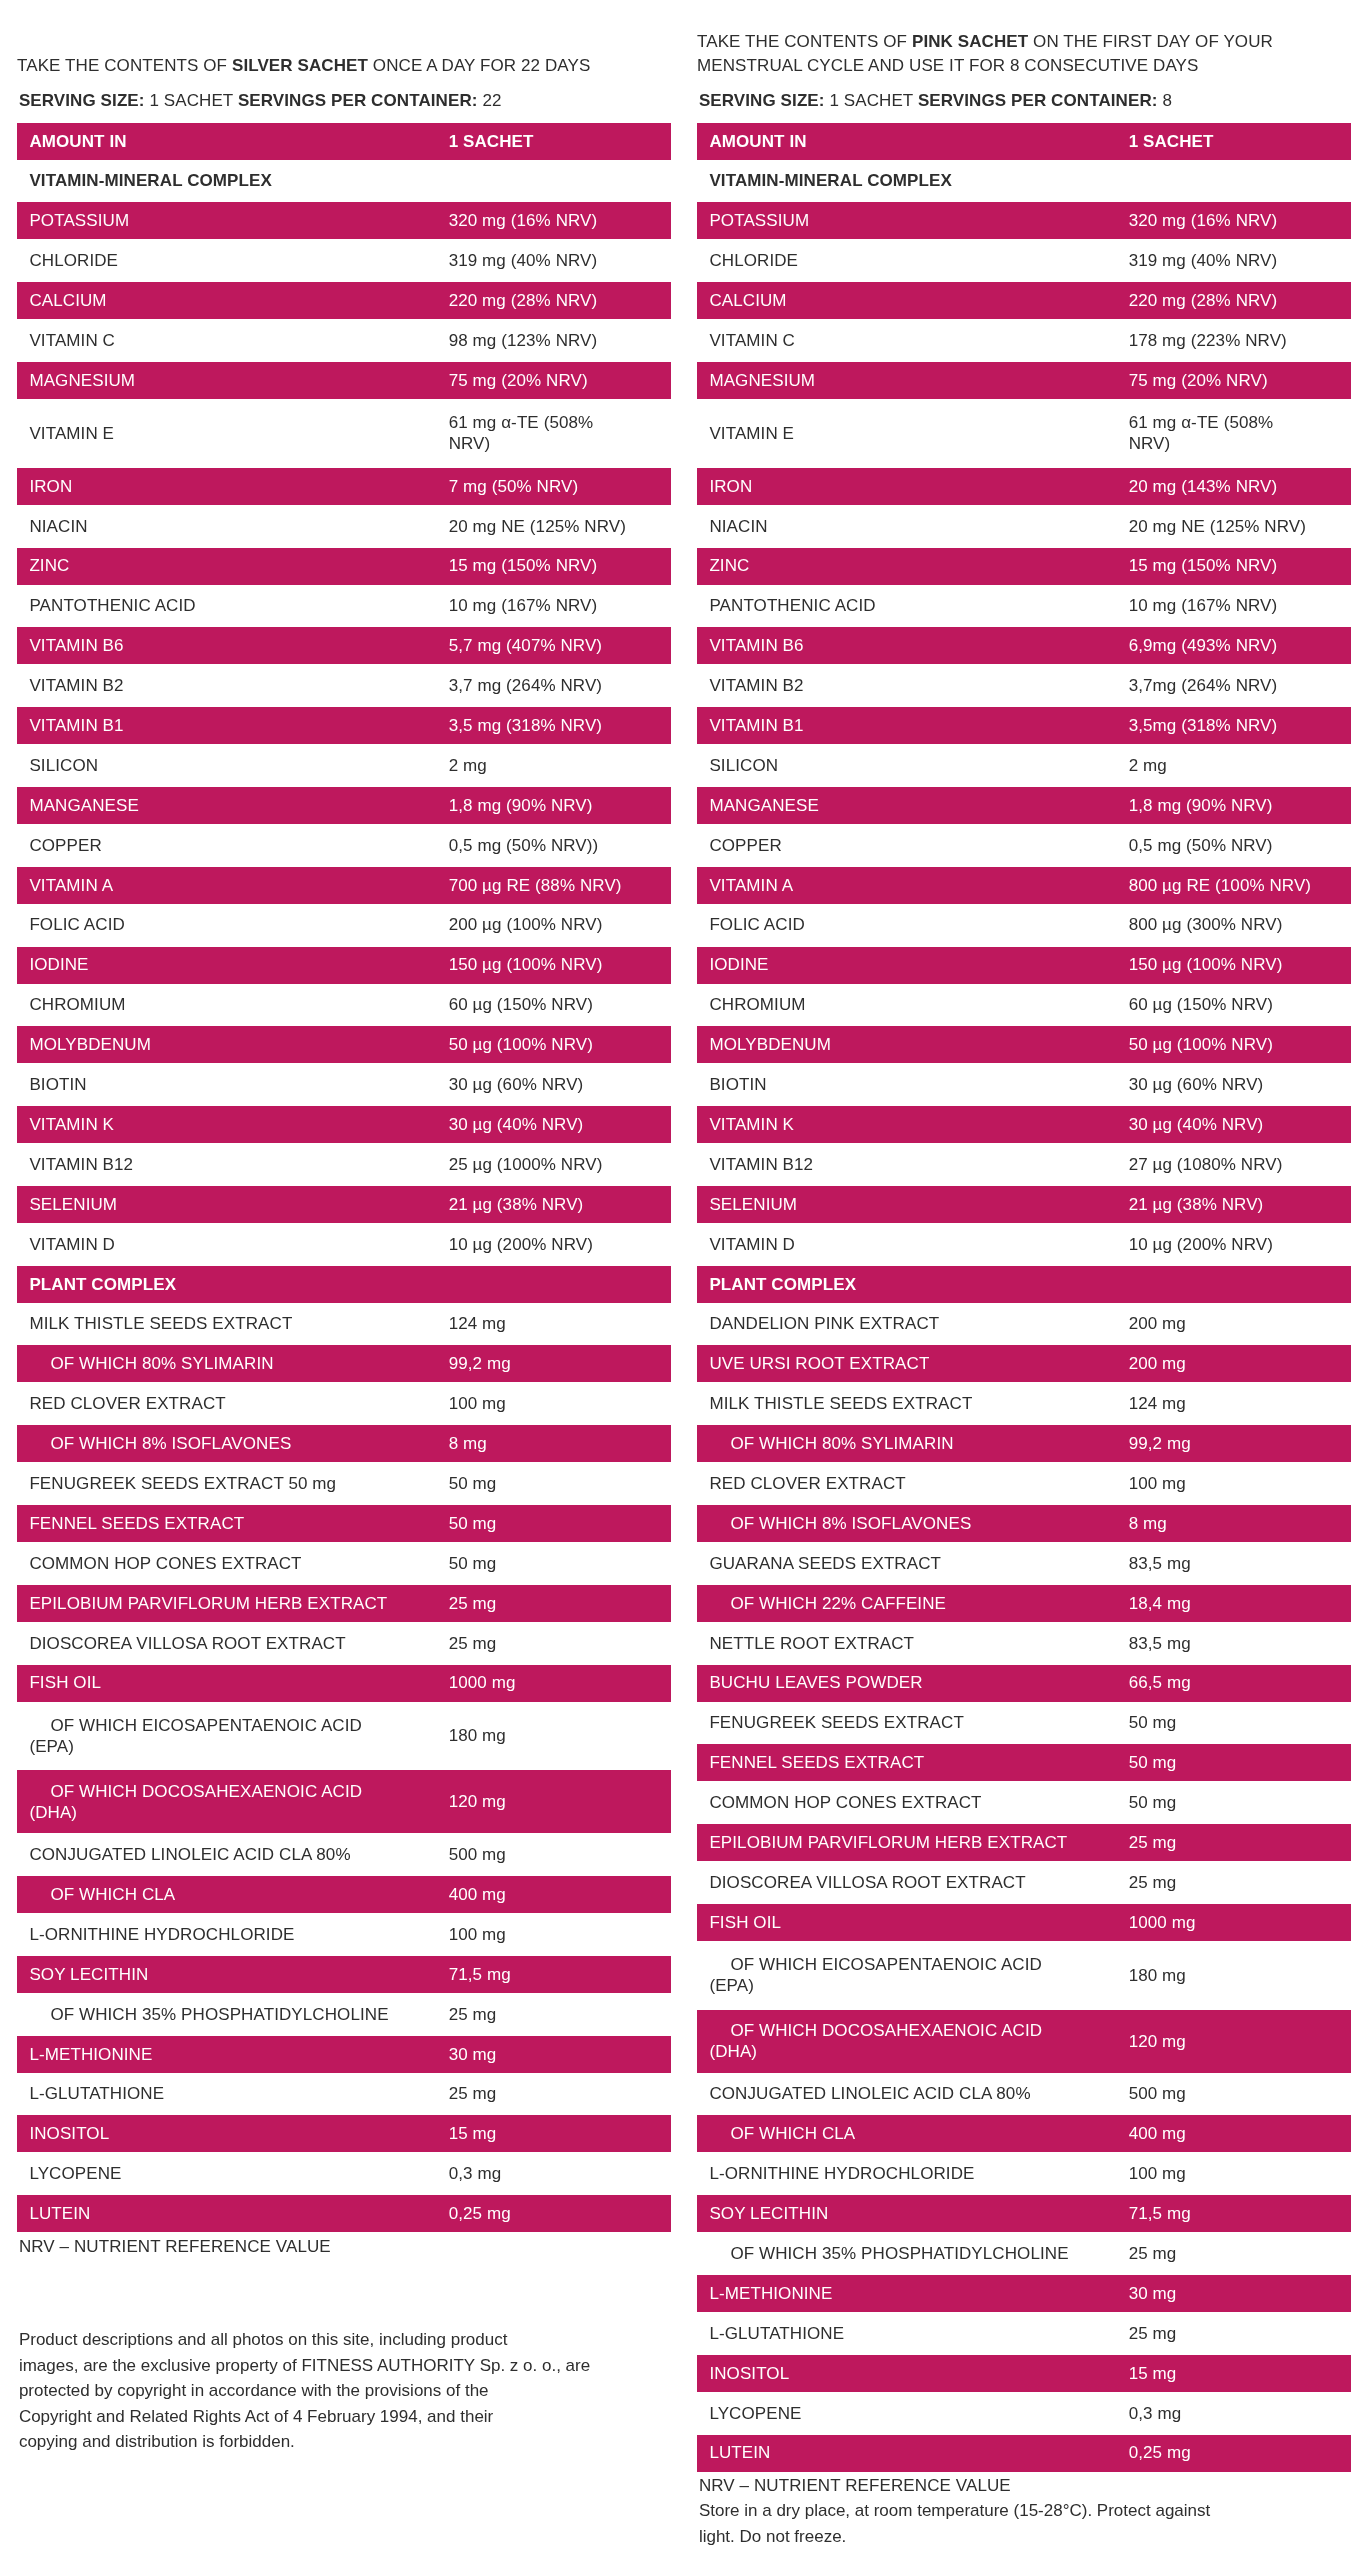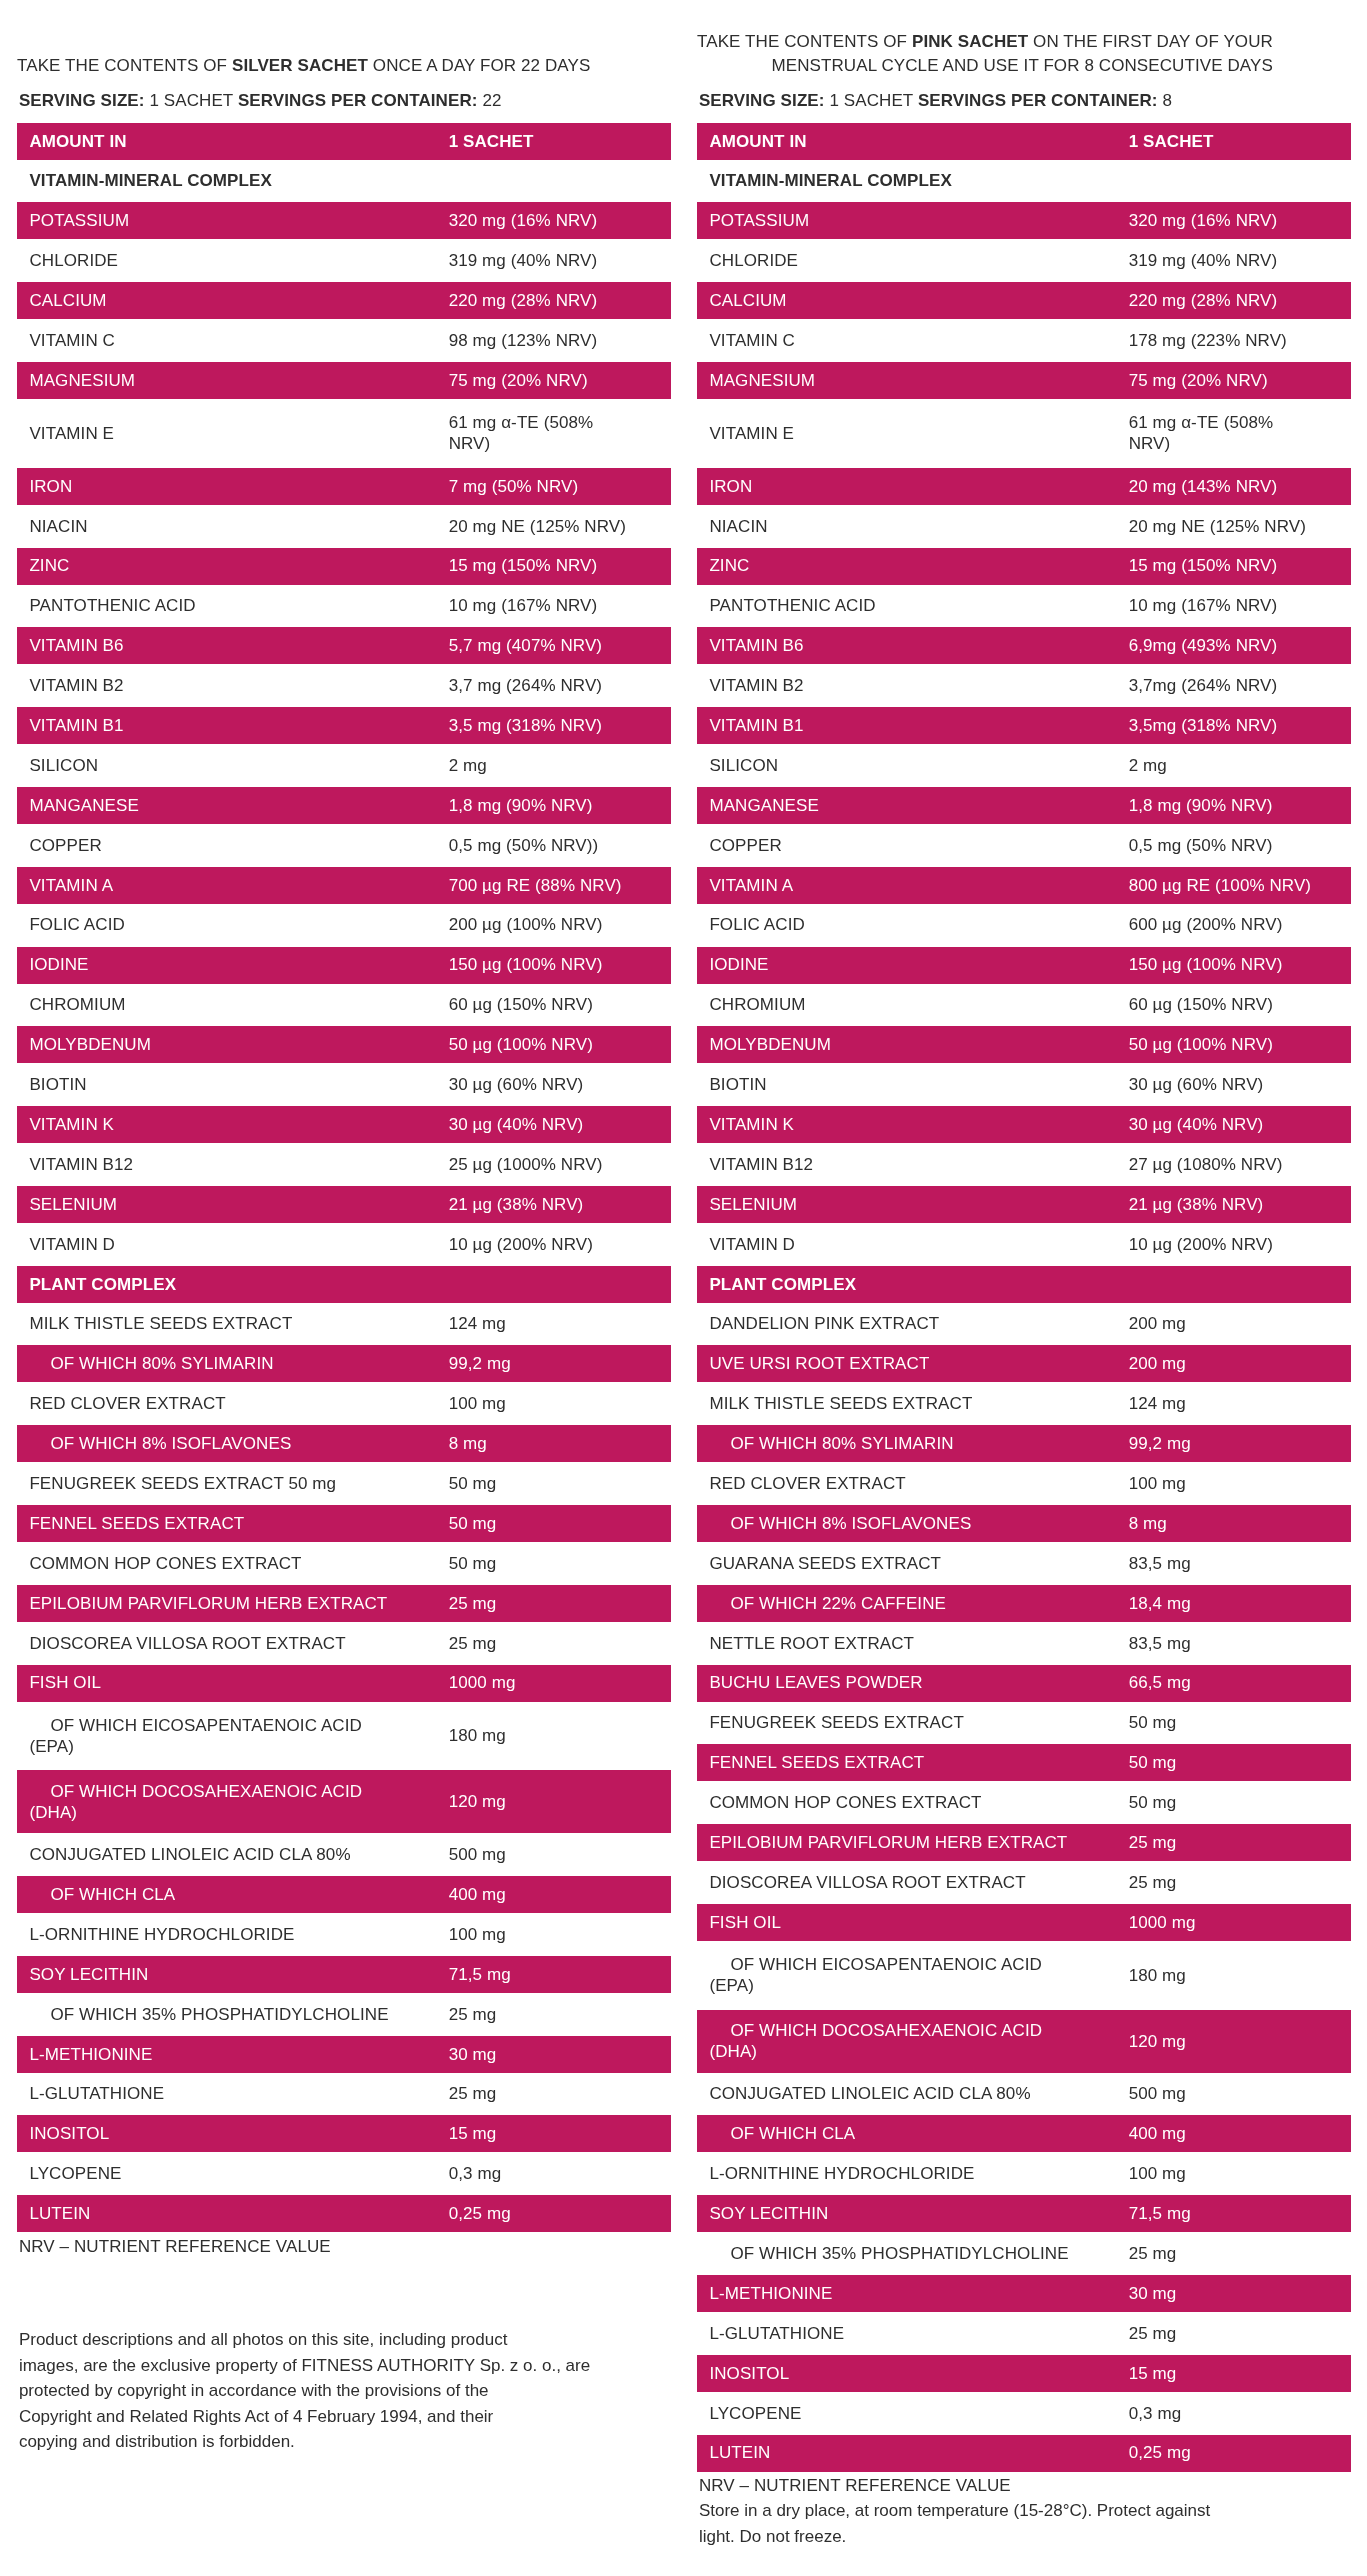--- a/index.html
+++ b/index.html
@@ -7,21 +7,21 @@
     width:1368px;height:2576px;overflow:hidden;background:#ffffff;
     font-family:"Liberation Sans",sans-serif;color:#2e2e2e;
     -webkit-font-smoothing:antialiased;
   }
   .page{display:flex;gap:26px;padding:27px 17px 0 17px;box-sizing:border-box;}
   .col{flex:0 0 654px;max-width:654px;min-width:0;}
   .intro{
     min-height:51px;display:flex;align-items:flex-end;
     font-size:17px;line-height:1.42;letter-spacing:0.1px;
   }
-  .intro p{margin:0;white-space:pre-line;text-align:right;}
+  .intro p{margin:0;white-space:pre-line;}
   .intro b{font-weight:700;}
   .serving{margin:13.3px 0 11.4px 1.9px;font-size:17px;letter-spacing:0.1px;}
   .serving b{font-weight:700;margin-top:44px;}
   .table{width:100%;}
   .row{
     display:flex;align-items:center;box-sizing:border-box;
     min-height:37px;margin-bottom:2.9px;
     font-size:17px;line-height:1.25;letter-spacing:0.1px;
   }
   .row.tall{min-height:63px;}
@@ -350,21 +350,21 @@
         <div class="row">
           <span class="l">COPPER</span>
           <span class="v">0,5 mg (50% NRV)</span>
         </div>
         <div class="row shade">
           <span class="l">VITAMIN A</span>
           <span class="v">800 µg RE (100% NRV)</span>
         </div>
         <div class="row">
           <span class="l">FOLIC ACID</span>
-          <span class="v">600 µg (200% NRV)</span>
+          <span class="v">800 µg (300% NRV)</span>
         </div>
         <div class="row shade">
           <span class="l">IODINE</span>
           <span class="v">150 µg (100% NRV)</span>
         </div>
         <div class="row">
           <span class="l">CHROMIUM</span>
           <span class="v">60 µg (150% NRV)</span>
         </div>
         <div class="row shade">

